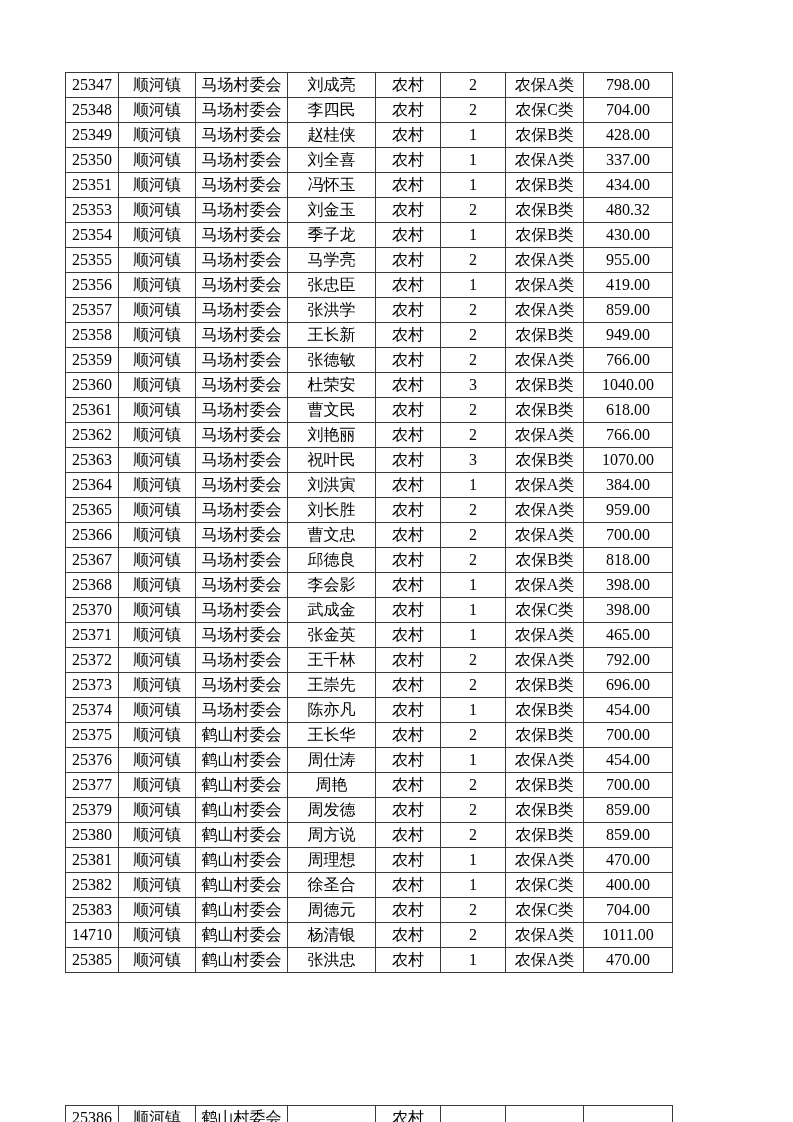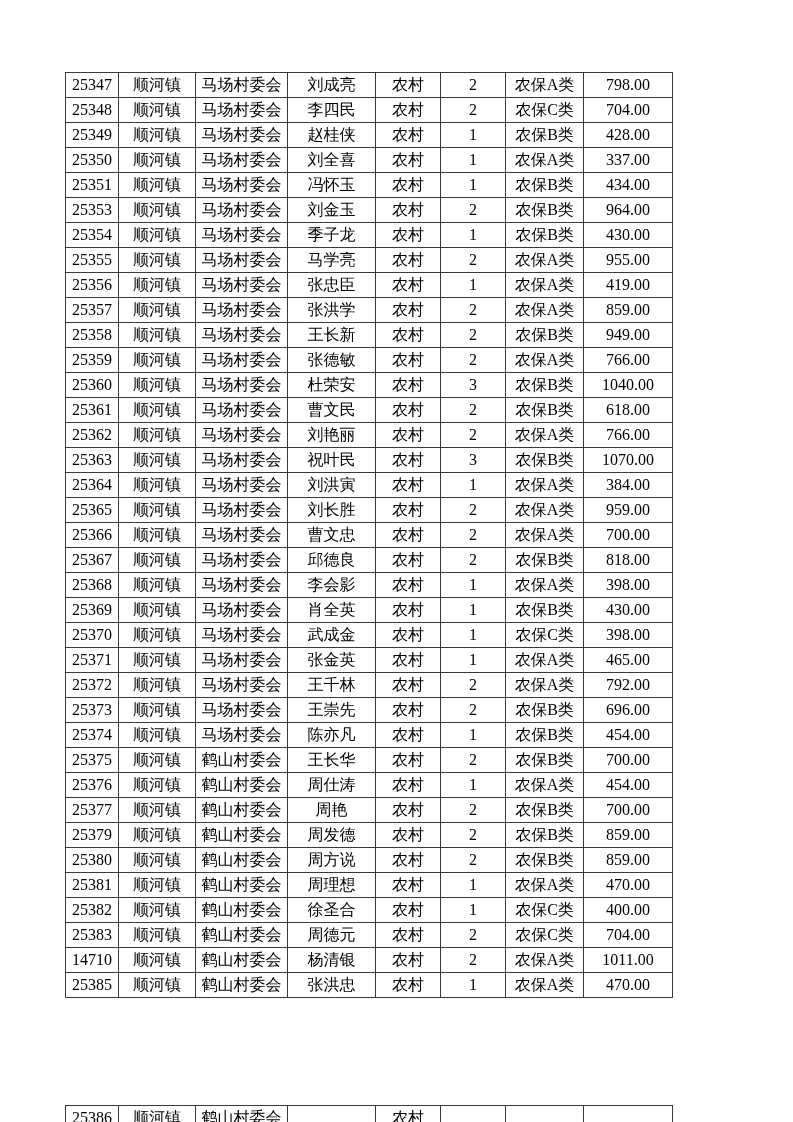--- a/index.html
+++ b/index.html
@@ -113,21 +113,21 @@
           <td>434.00</td>
         </tr>
         <tr>
           <td>25353</td>
           <td>顺河镇</td>
           <td>马场村委会</td>
           <td>刘金玉</td>
           <td>农村</td>
           <td>2</td>
           <td>农保B类</td>
-          <td>964.00</td>
+          <td>480.32</td>
         </tr>
         <tr>
           <td>25354</td>
           <td>顺河镇</td>
           <td>马场村委会</td>
           <td>季子龙</td>
           <td>农村</td>
           <td>1</td>
           <td>农保B类</td>
           <td>430.00</td>
@@ -264,30 +264,20 @@
         </tr>
         <tr>
           <td>25368</td>
           <td>顺河镇</td>
           <td>马场村委会</td>
           <td>李会影</td>
           <td>农村</td>
           <td>1</td>
           <td>农保A类</td>
           <td>398.00</td>
-        </tr>
-        <tr>
-          <td>25369</td>
-          <td>顺河镇</td>
-          <td>马场村委会</td>
-          <td>肖全英</td>
-          <td>农村</td>
-          <td>1</td>
-          <td>农保B类</td>
-          <td>430.00</td>
         </tr>
         <tr>
           <td>25370</td>
           <td>顺河镇</td>
           <td>马场村委会</td>
           <td>武成金</td>
           <td>农村</td>
           <td>1</td>
           <td>农保C类</td>
           <td>398.00</td>

